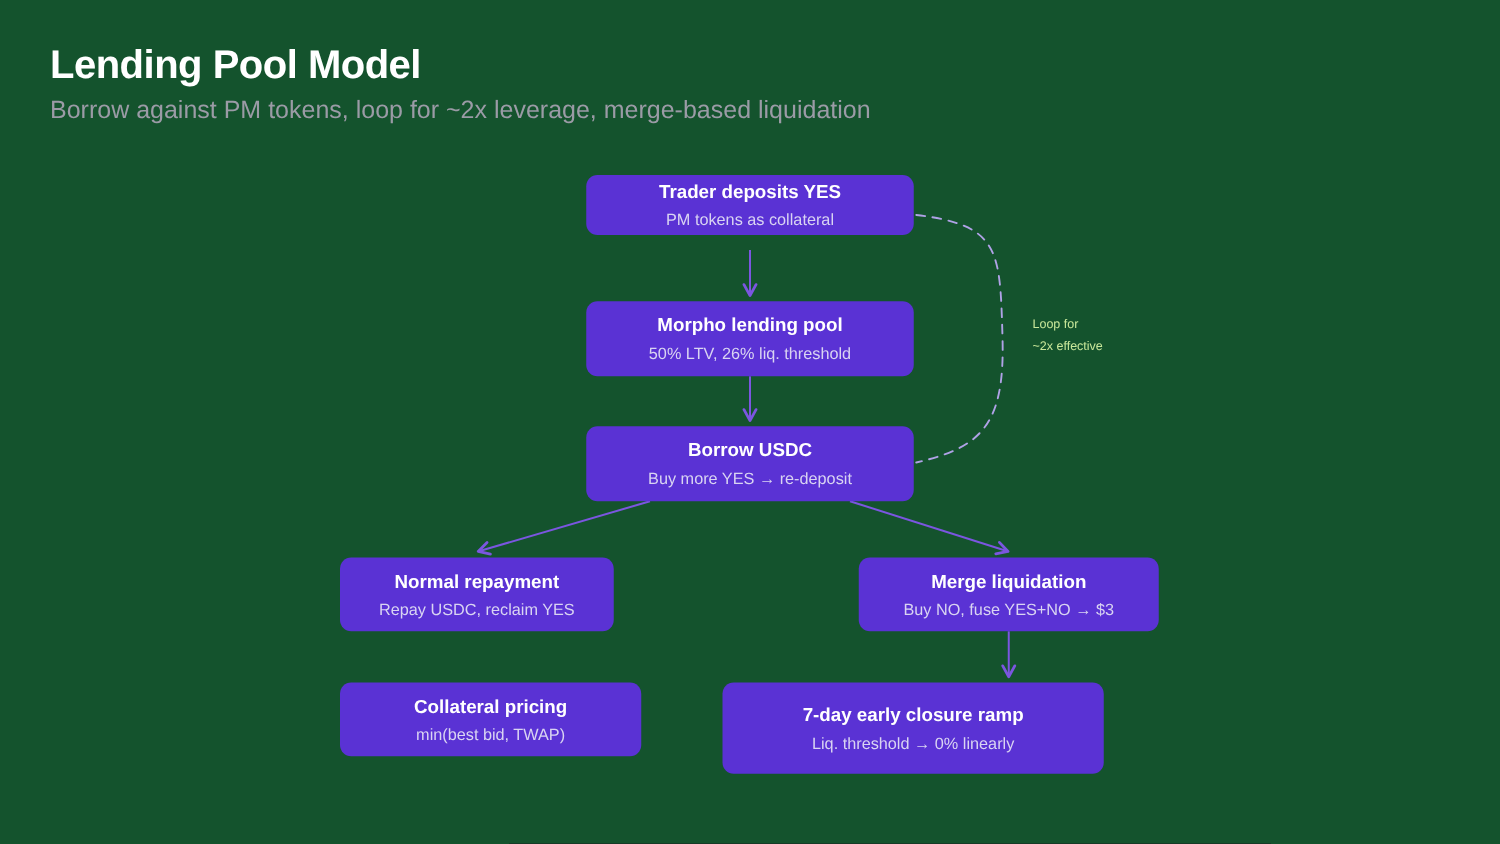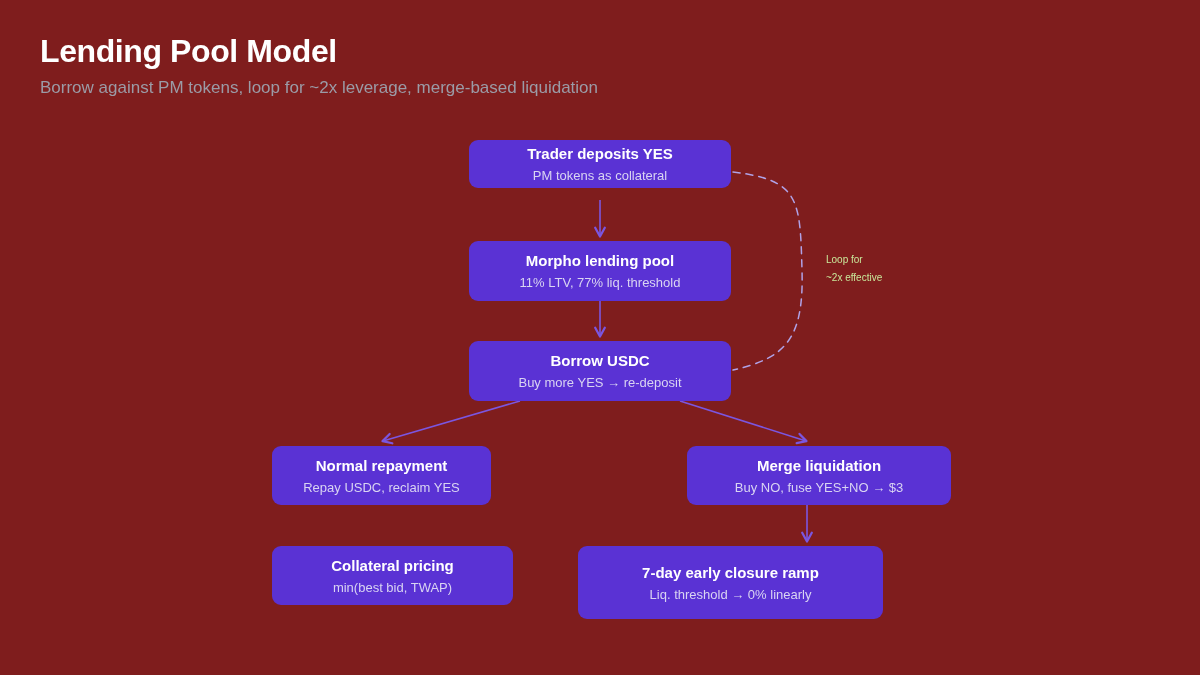--- a/index.html
+++ b/index.html
@@ -9,21 +9,21 @@
     height: 675px;
     background: #1a1a20;
     overflow: hidden;
     font-family: "Liberation Sans", sans-serif;
   }
 
   #canvas {
     position: relative;
     width: 1200px;
     height: 675px;
-    background: #7f1d1d;
+    background: #14532d;
   }
 
   
   #header {
     position: absolute;
     left: 40px;
     top: 30px;
     width: 900px;
   }
 
@@ -31,21 +31,21 @@
     font-size: 32px;
     font-weight: bold;
     color: #ffffff;
     letter-spacing: -0.4px;
     line-height: 42px;
     white-space: nowrap;
   }
 
   #page-subtitle {
     margin-top: 6px;
-    font-size: 17px;
+    font-size: 20px;
     font-weight: normal;
     color: #9b9ba6;
     line-height: 20px;
     white-space: nowrap;
   }
 
   
   #edges {
     position: absolute;
     left: 0;
@@ -83,21 +83,21 @@
     color: #d9d4f2;
     line-height: 17px;
     white-space: nowrap;
   }
 
   
   #node-deposit      { left: 469px; top: 140px; width: 262px; height: 48px; }
   #node-pool         { left: 469px; top: 241px; width: 262px; height: 60px; }
   #node-borrow       { left: 469px; top: 341px; width: 262px; height: 60px; }
   #node-repayment    { left: 272px; top: 446px; width: 219px; height: 59px; }
-  #node-merge        { left: 687px; top: 446px; width: 264px; height: 59px; }
+  #node-merge        { left: 687px; top: 446px; width: 240px; height: 59px; }
   #node-collateral   { left: 272px; top: 546px; width: 241px; height: 59px; }
   #node-ramp         { left: 578px; top: 546px; width: 305px; height: 73px; }
 
   
   #loop-label {
     position: absolute;
     left: 826px;
     top: 251px;
     font-size: 10px;
     color: #c9e79a;
@@ -140,21 +140,21 @@
     <div>~2x effective</div>
   </div>
 
   <div class="node" id="node-deposit">
     <div class="node-title">Trader deposits YES</div>
     <div class="node-sub">PM tokens as collateral</div>
   </div>
 
   <div class="node" id="node-pool">
     <div class="node-title">Morpho lending pool</div>
-    <div class="node-sub">11% LTV, 77% liq. threshold</div>
+    <div class="node-sub">50% LTV, 26% liq. threshold</div>
   </div>
 
   <div class="node" id="node-repayment">
     <div class="node-title">Normal repayment</div>
     <div class="node-sub">Repay USDC, reclaim YES</div>
   </div>
 
   <div class="node" id="node-borrow">
     <div class="node-title">Borrow USDC</div>
     <div class="node-sub">Buy more YES → re-deposit</div>

